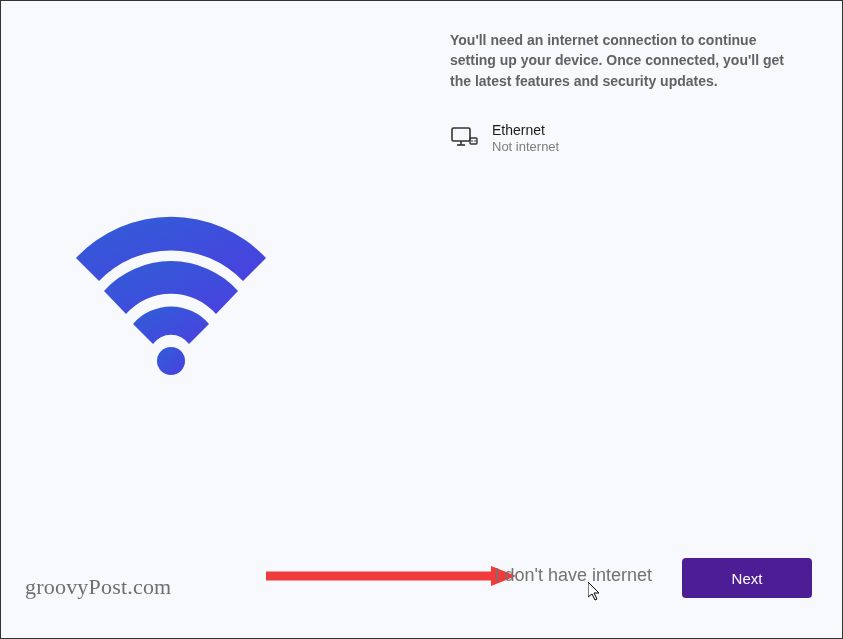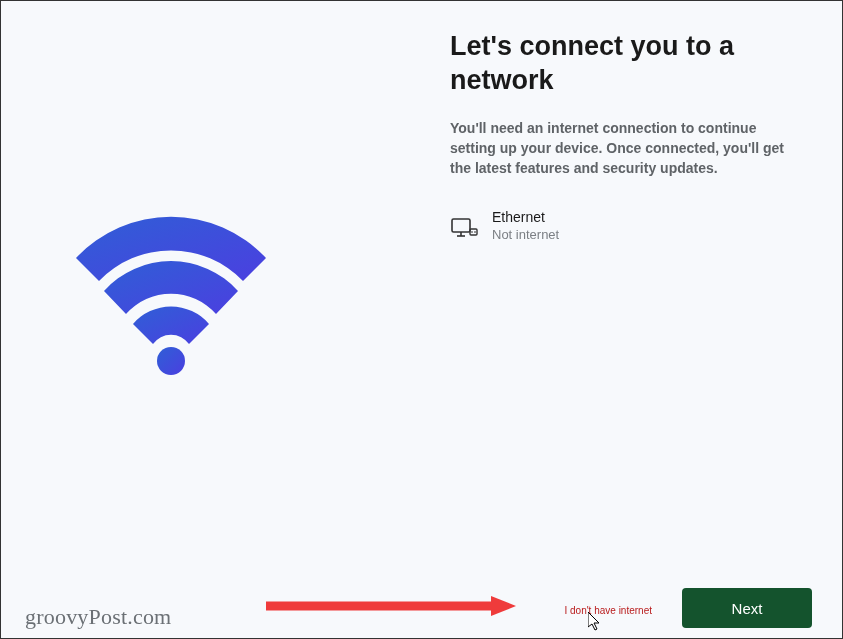--- a/index.html
+++ b/index.html
@@ -30,65 +30,65 @@
     }
     .subtitle {
       font-size:14px;
       color:#5f6367;
       line-height:1.45;
       margin-bottom:24px;
       font-weight:bold;
     }
     .net-item {
       display:flex;
-      align-items:flex-end;
+      align-items:center;
       padding:6px 0;
       cursor:pointer;
     }
     .net-icon {
       width:28px; height:28px;
       margin-right:14px;
       flex:none;
     }
     .net-label {
       font-size:14px;
       color:#1a1a1a;
       line-height:1.3;
     }
     .net-status {
       font-size:13px;
       color:#7b7f84;
       line-height:1.3;
     }
     .footer {
       position:absolute;
-      left:0; right:0; bottom:2px;
+      left:0; right:0; bottom:32px;
       height:50px;
       text-decoration:underline;
     }
     .watermark {
       position:absolute;
       left:24px; bottom:6px;
       font-family:Georgia,"Times New Roman",serif;
       font-size:22px;
       color:#6b7075;
       letter-spacing:.2px;
     }
     .no-internet {
       position:absolute;
       right:190px; bottom:20px;
-      font-size:10px;
-      color:#b91c1c;
+      font-size:18px;
+      color:#737373;
       cursor:pointer;
     }
     .next-btn {
       position:absolute;
       right:30px; bottom:8px;
       width:130px; height:40px;
-      background:#14532d;
+      background:#4c1d95;
       color:#fff;
       font-size:15px;
       border:none;
       border-radius:4px;
       cursor:default;
     }
     .arrow-annotation {
       position:absolute;
       left:265px; bottom:20px;
       width:250px; height:20px;
@@ -111,21 +111,20 @@
       </linearGradient>
     </defs>
     <path d="M15 62 A130 130 0 0 1 205 62 L182 85 A100 100 0 0 0 38 85 Z" fill="url(#wg)"></path>
     <path d="M43 95 A90 90 0 0 1 177 95 L155 118 A60 60 0 0 0 65 118 Z" fill="url(#wg)"></path>
     <path d="M72 128 A50 50 0 0 1 148 128 L128 148 A22 22 0 0 0 92 148 Z" fill="url(#wg)"></path>
     <circle cx="110" cy="165" r="14" fill="url(#wg)"></circle>
   </svg>
 </div>
 
 <div class="content">
-  <h1 class="title">Let's connect you to a network</h1>
   <p class="subtitle">You'll need an internet connection to continue setting up your device. Once connected, you'll get the latest features and security updates.</p>
 
   <div class="net-item">
     <span class="net-icon">
       <svg viewBox="0 0 28 28">
         <rect x="2" y="4" width="18" height="13" rx="1.5" fill="none" stroke="#333" stroke-width="1.6"></rect>
         <line x1="7" y1="21" x2="15" y2="21" stroke="#333" stroke-width="1.6"></line>
         <line x1="11" y1="17" x2="11" y2="21" stroke="#333" stroke-width="1.6"></line>
         <rect x="20" y="14" width="7" height="6" rx="1" fill="none" stroke="#333" stroke-width="1.4"></rect>
         <line x1="22" y1="16" x2="22" y2="18" stroke="#333" stroke-width="1"></line>

